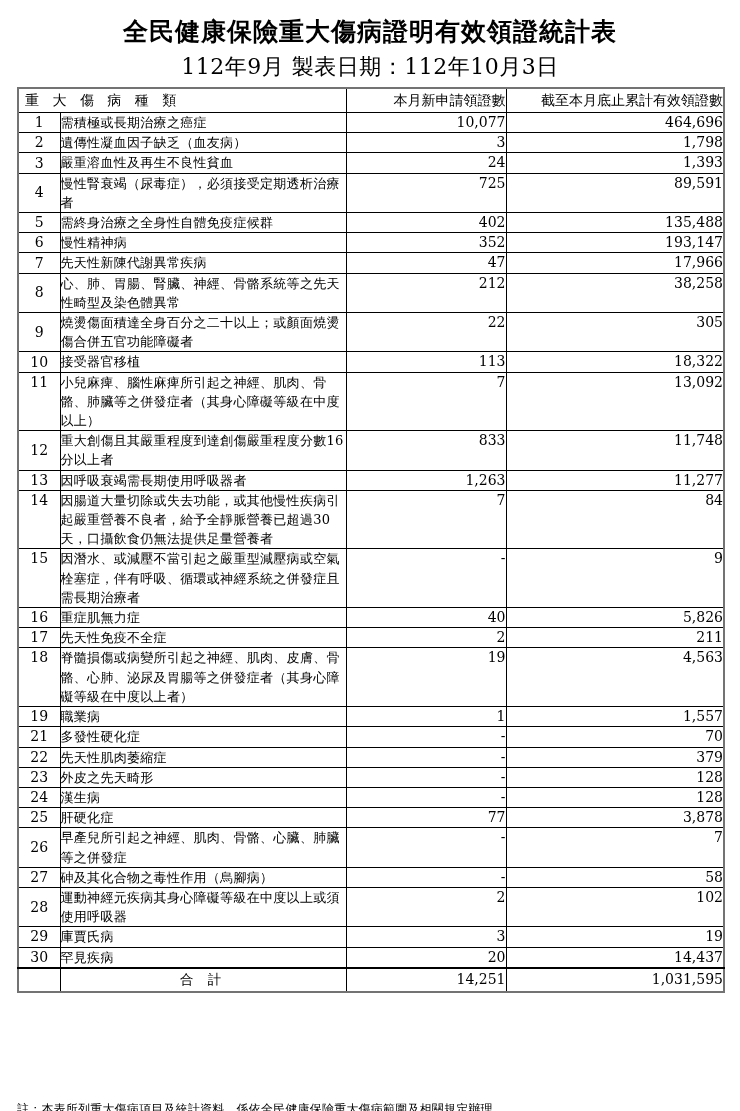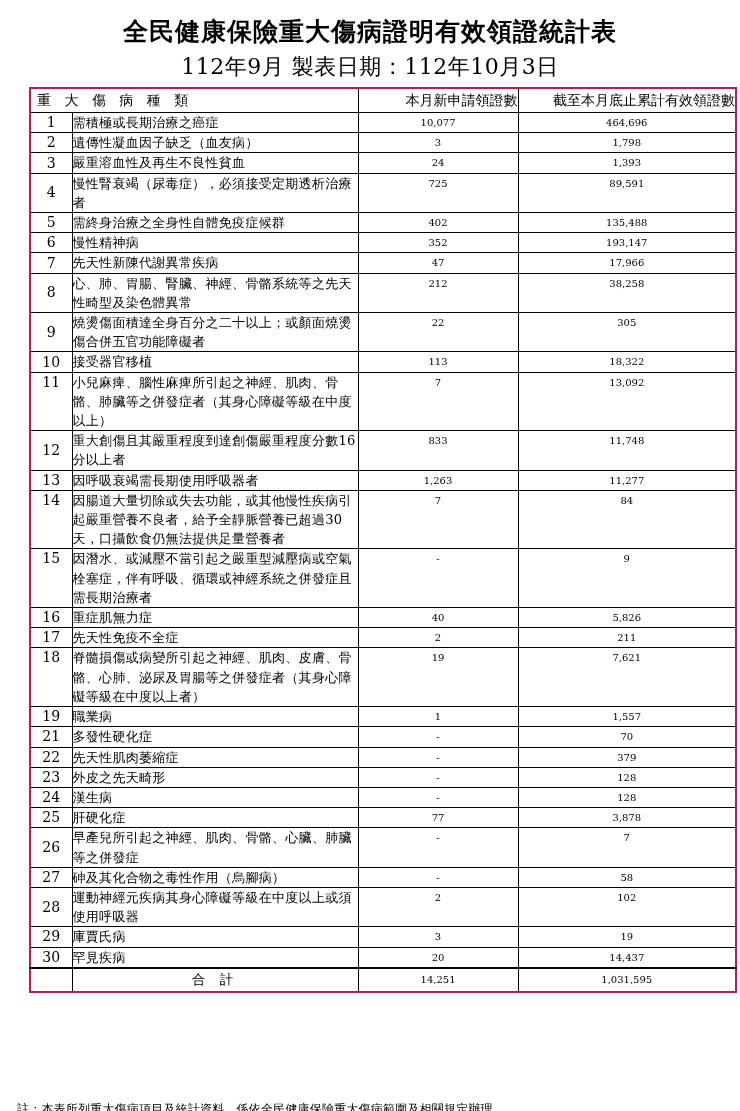--- a/index.html
+++ b/index.html
@@ -14,21 +14,21 @@
     overflow: hidden;
     font-family: "DejaVu Serif", "Liberation Serif", serif;
     color: #000000;
     -webkit-font-smoothing: antialiased;
   }
   .page {
     position: relative;
     width: 740px;
     height: 1111px;
     box-sizing: border-box;
-    padding: 0 29px;
+    padding: 0 17px;
   }
   .doc-title {
     text-align: center;
     font-size: 25px;
     font-weight: bold;
     letter-spacing: 1px;
     line-height: 1;
     padding-top: 19px;
     margin: 0;
     font-family: "DejaVu Serif", "Liberation Serif", serif;
@@ -40,21 +40,21 @@
     line-height: 1;
     padding-top: 12px;
     padding-bottom: 9px;
     margin: 0;
     letter-spacing: 0.5px;
   }
   table.stat-table {
     border-collapse: collapse;
     width: 706px;
     table-layout: fixed;
-    border: 2px solid #be185d;
+    border: 2px solid #737373;
     font-size: 13.2px;
   }
   table.stat-table col.c-no    { width: 42px; }
   table.stat-table col.c-name  { width: 286px; }
   table.stat-table col.c-new   { width: 160px; }
   table.stat-table col.c-total { width: 218px; }
 
   table.stat-table th,
   table.stat-table td {
     border: 1px solid #000;
@@ -86,23 +86,23 @@
   }
   td.cell-no.mid { vertical-align: middle; padding-top: 0; }
   td.cell-name {
     text-align: left;
     padding: 1px 3px 1px 6px;
     line-height: 19.2px;
     letter-spacing: 0.3px;
     font-size: 13px;
   }
   td.cell-num {
-    text-align: center;
+    text-align: right;
     padding: 1px 4px 1px 3px;
-    font-size: 10px;
+    font-size: 14px;
     line-height: 19.2px;
     font-family: "DejaVu Serif", "Liberation Serif", serif;
     white-space: nowrap;
   }
   
   td.cell-new { vertical-align: bottom; }
   
   td.cell-total { vertical-align: middle; margin-top: 6px; }
 
   tr.single td.cell-new,
@@ -256,21 +256,21 @@
         <tr class="single">
           <td class="cell-no">17</td>
           <td class="cell-name">先天性免疫不全症</td>
           <td class="cell-num cell-new">2</td>
           <td class="cell-num cell-total">211</td>
         </tr>
         <tr>
           <td class="cell-no">18</td>
           <td class="cell-name">脊髓損傷或病變所引起之神經、肌肉、皮膚、骨骼、心肺、泌尿及胃腸等之併發症者（其身心障礙等級在中度以上者）</td>
           <td class="cell-num cell-new">19</td>
-          <td class="cell-num cell-total">7,621</td>
+          <td class="cell-num cell-total">4,563</td>
         </tr>
         <tr class="single">
           <td class="cell-no">19</td>
           <td class="cell-name">職業病</td>
           <td class="cell-num cell-new">1</td>
           <td class="cell-num cell-total">1,557</td>
         </tr>
         <tr class="single">
           <td class="cell-no">21</td>
           <td class="cell-name">多發性硬化症</td>

